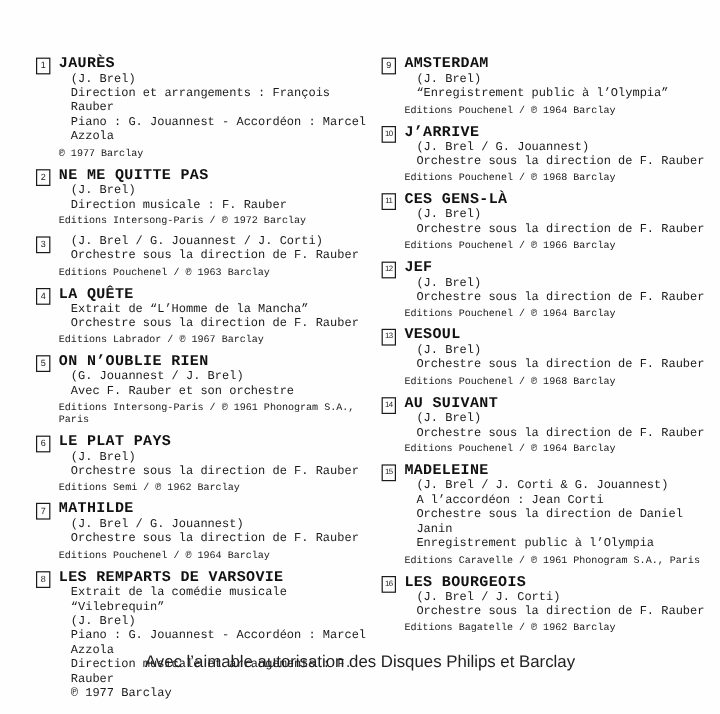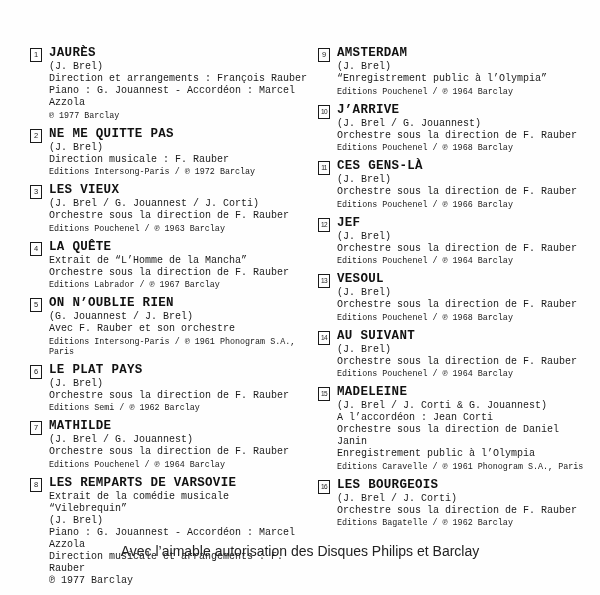--- a/index.html
+++ b/index.html
@@ -49,20 +49,21 @@
     font-size: 12.5px;
     line-height: 13px;
     letter-spacing: 0.3px;
     color: #111111;
     margin-bottom: 1px;
   }
   .line {
     font-size: 10px;
     line-height: 12px;
     color: #1a1a1a;
+    margin-left: 10px;
   }
   .fine {
     font-size: 8.4px;
     line-height: 10px;
     margin-top: 1.5px;
     color: #202020;
   }
   .footer {
     position: absolute;
     left: 0;
@@ -93,21 +94,20 @@
         <div class="tbody">
           <div class="title">NE ME QUITTE PAS</div>
           <div class="line">(J. Brel)</div>
           <div class="line">Direction musicale : F. Rauber</div>
           <div class="fine">Editions Intersong-Paris / ℗ 1972 Barclay</div>
         </div>
       </div>
       <div class="track">
         <span class="num">3</span>
         <div class="tbody">
-          <div class="title">LES VIEUX</div>
           <div class="line">(J. Brel / G. Jouannest / J. Corti)</div>
           <div class="line">Orchestre sous la direction de F. Rauber</div>
           <div class="fine">Editions Pouchenel / ℗ 1963 Barclay</div>
         </div>
       </div>
       <div class="track">
         <span class="num">4</span>
         <div class="tbody">
           <div class="title">LA QUÊTE</div>
           <div class="line">Extrait de “L’Homme de la Mancha”</div>

